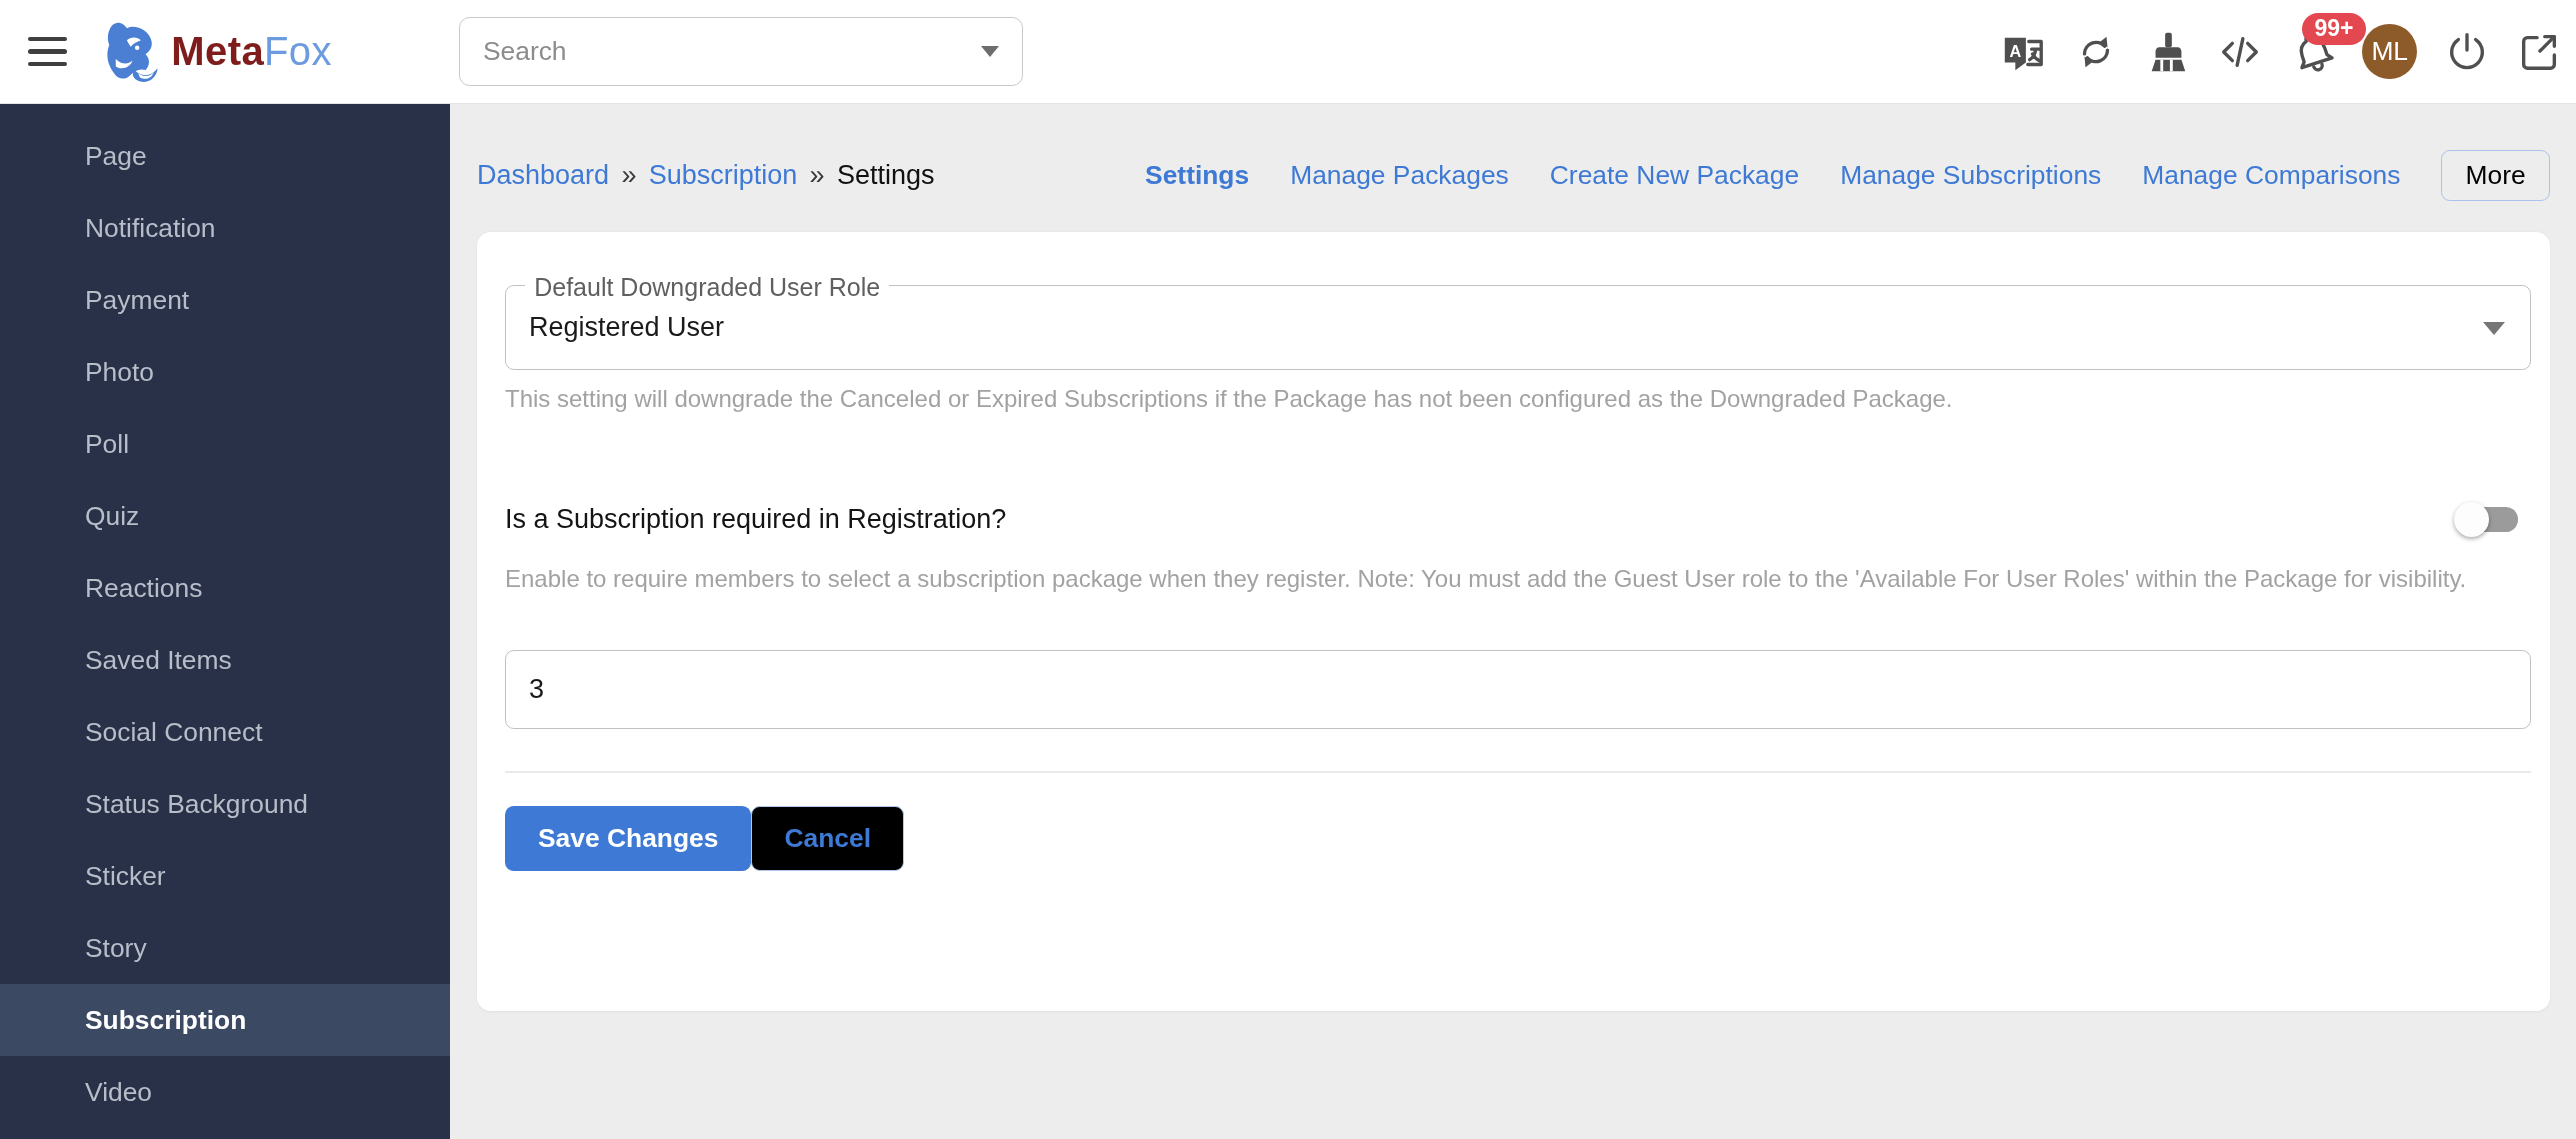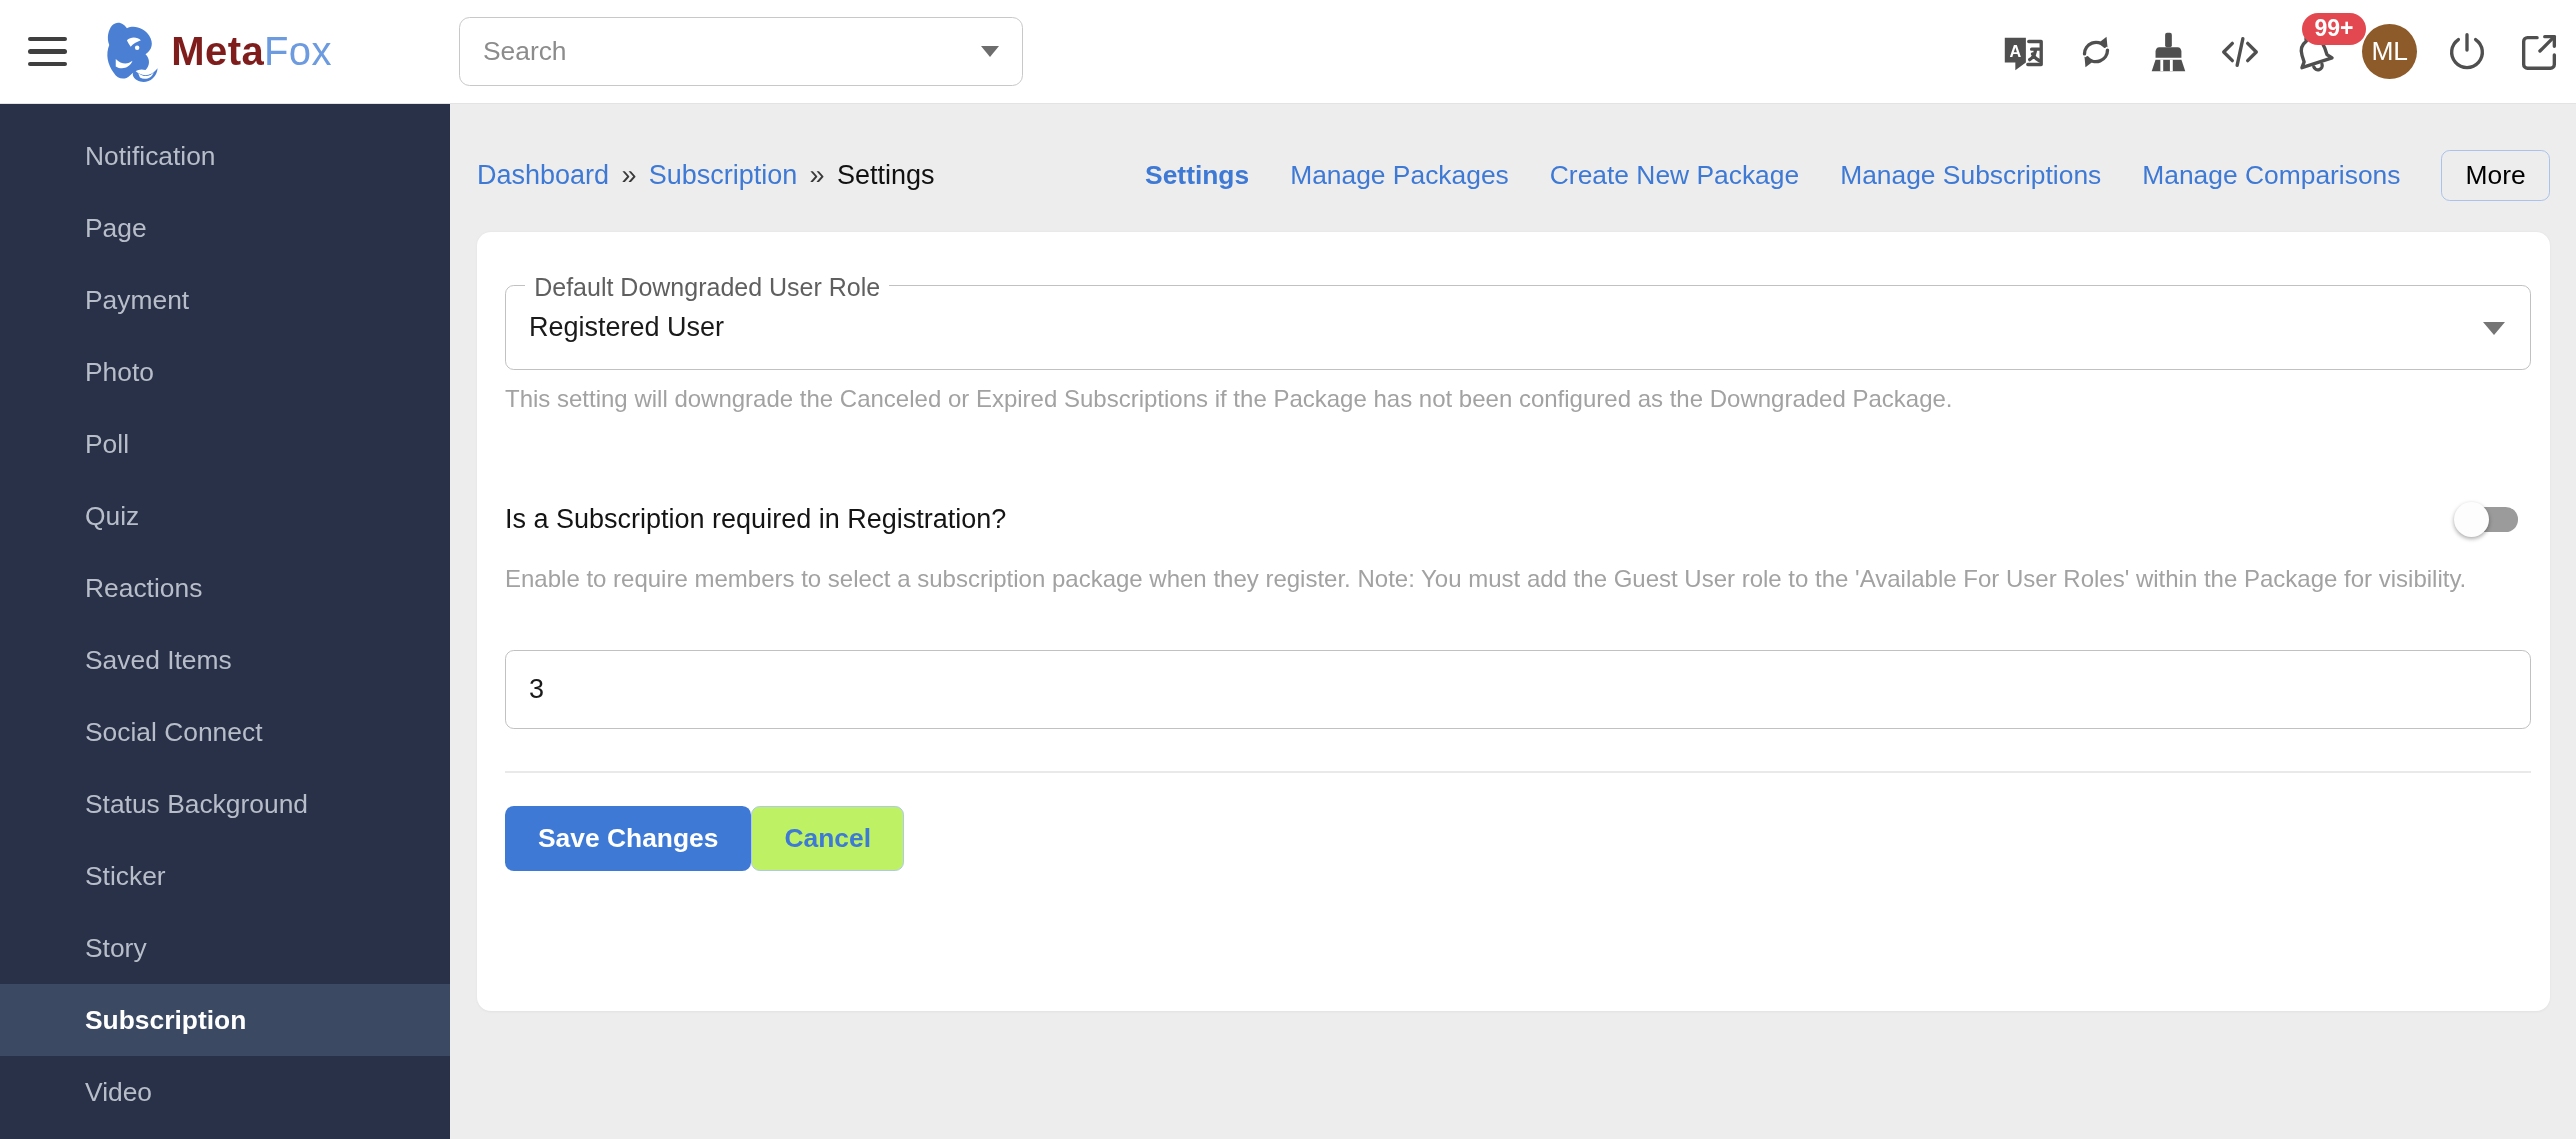--- a/index.html
+++ b/index.html
@@ -110,21 +110,21 @@
   .switch .thumb { position:absolute; top:1.8px; width:35px; height:35px; border-radius:50%; }
   .switch.on .track { background:#a3c0e8; }
   .switch.on .thumb { right:-1.8px; background:#3d79d5; box-shadow:0 1.8px 2.6px rgba(0,0,0,0.25); }
   .switch.off .track { background:#9b9b9b; }
   .switch.off .thumb { left:-1.8px; background:#fdfdfd; box-shadow:0 1.8px 4.4px rgba(0,0,0,0.35); }
 
   .divider { margin-top:42px; height:1.8px; background:#e9e9e9; }
   .btn-row { margin-top:33px; display:flex; gap:0; }
   .btn { height:65px; border-radius:8.8px; font-size:26.4px; font-weight:bold; display:flex; align-items:center; cursor:pointer; font-family:inherit; }
   .btn-save { background:#3d79d5; color:#fff; border:none; padding:0 33px; }
-  .btn-cancel { background:#bef264; color:#3d79d5; border:1.8px solid #aec8ef; padding:0 32px; }
+  .btn-cancel { background:#000000; color:#3d79d5; border:1.8px solid #aec8ef; padding:0 32px; }
 
   .icon-stroke { fill:none; stroke:#4f4f4f; stroke-width:3.5; stroke-linecap:round; stroke-linejoin:round; }
   .icon-fill { fill:#4f4f4f; }
 </style>
 </head>
 <body>
 
 <div class="screen">
 
   <div class="header">
@@ -207,24 +207,24 @@
           <path class="icon-stroke" d="M40 8 L25 23"></path>
         </svg>
       </div>
     </div>
   </div>
 
   <div class="under">
 
     <div class="sidebar">
       <div class="side-item">
+          <span>Page</span>
+        </div>
+      <div class="side-item">
           <span>Notification</span>
-        </div>
-      <div class="side-item">
-          <span>Page</span>
         </div>
       <div class="side-item">
           <span>Payment</span>
         </div>
       <div class="side-item">
           <span>Photo</span>
         </div>
       <div class="side-item">
           <span>Poll</span>
         </div>

